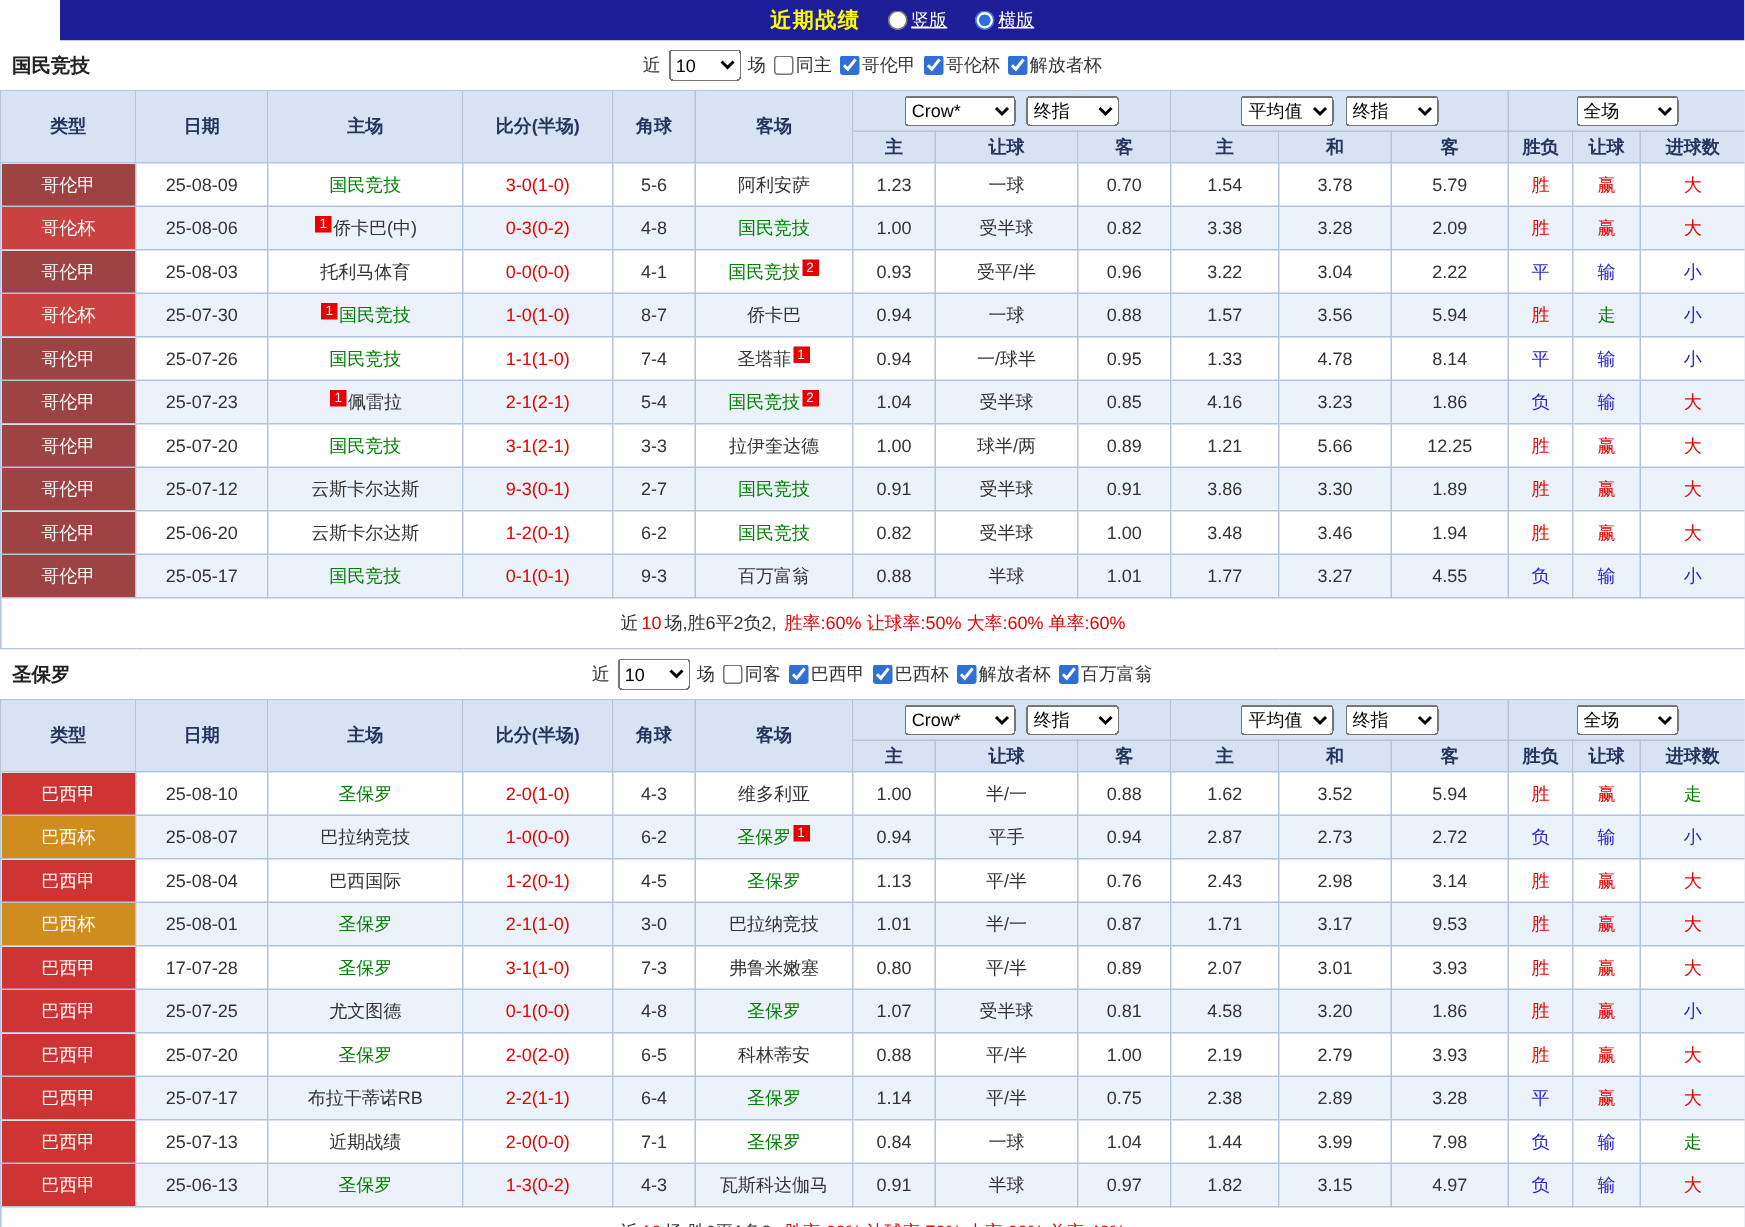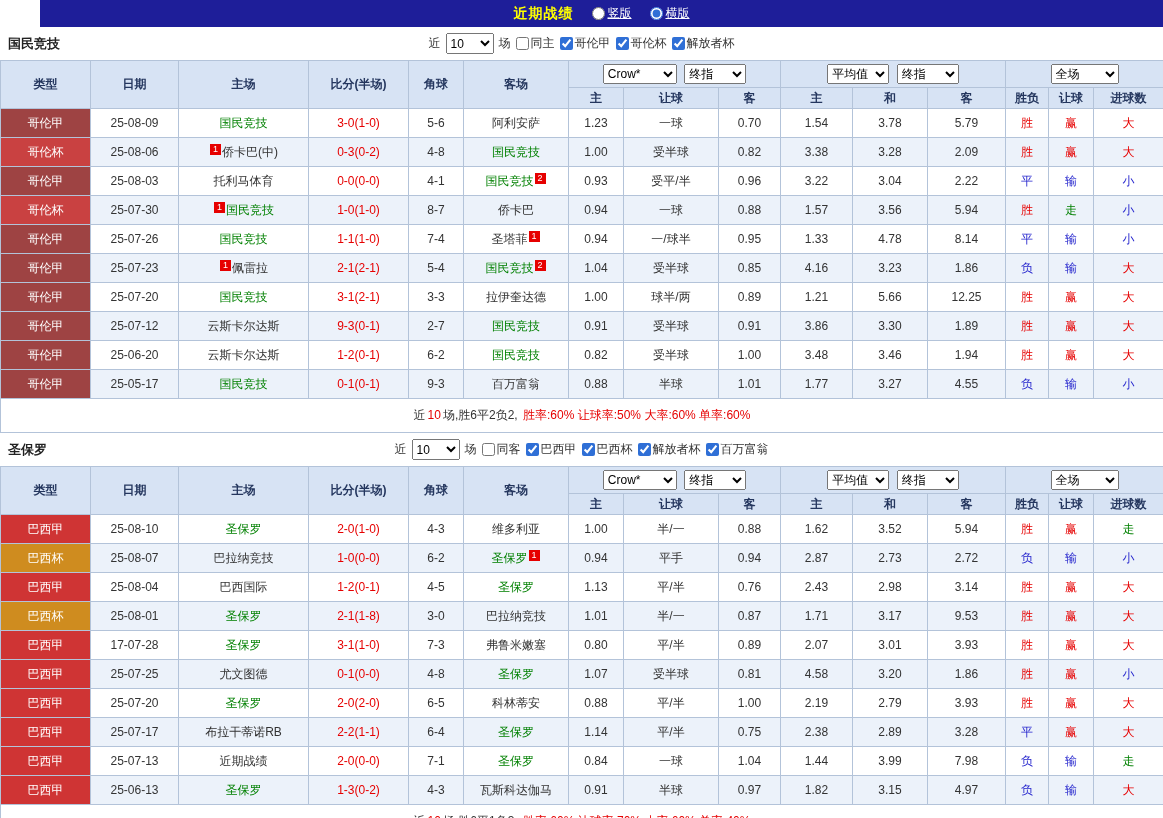--- a/index.html
+++ b/index.html
@@ -480,21 +480,21 @@
           <td>2.98</td>
           <td>3.14</td>
           <td class="res c-red">胜</td>
           <td class="res c-red">赢</td>
           <td class="res c-red">大</td>
         </tr>
         <tr class="row alt">
           <td class="type" style="background: rgb(207, 140, 31);">巴西杯</td>
           <td>25-08-01</td>
           <td class="teamcell"><span class="team c-green">圣保罗</span></td>
-          <td class="score">2-1(1-8)</td>
+          <td class="score">2-1(1-0)</td>
           <td>3-0</td>
           <td class="teamcell"><span class="team">巴拉纳竞技</span></td>
           <td>1.01</td>
           <td>半/一</td>
           <td>0.87</td>
           <td>1.71</td>
           <td>3.17</td>
           <td>9.53</td>
           <td class="res c-red">胜</td>
           <td class="res c-red">赢</td>

